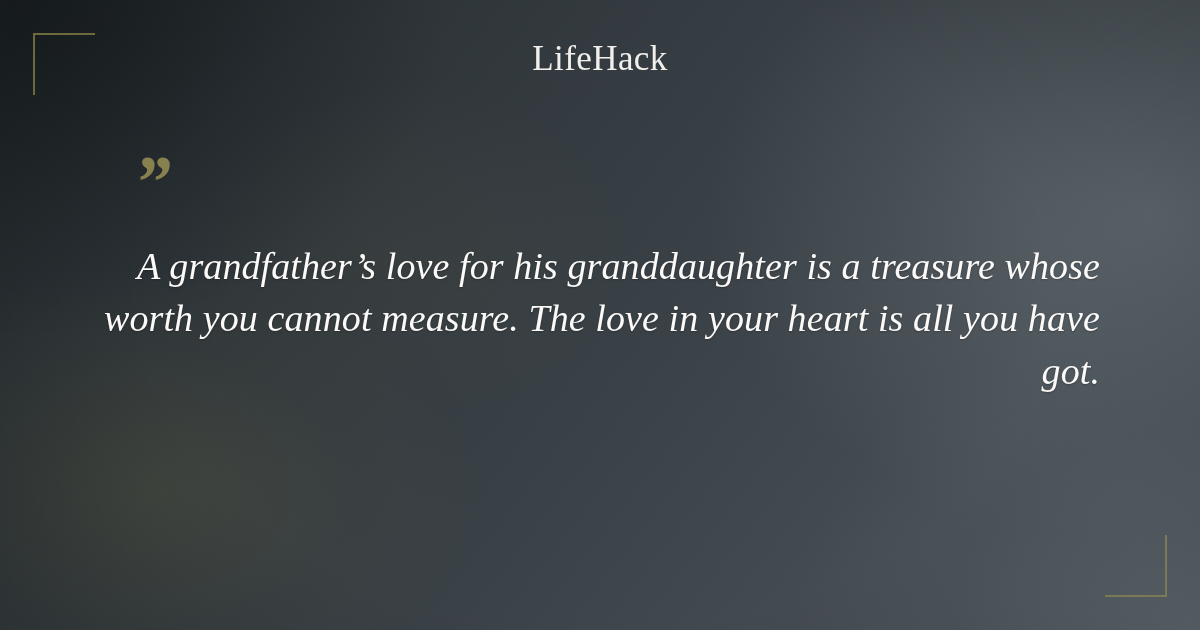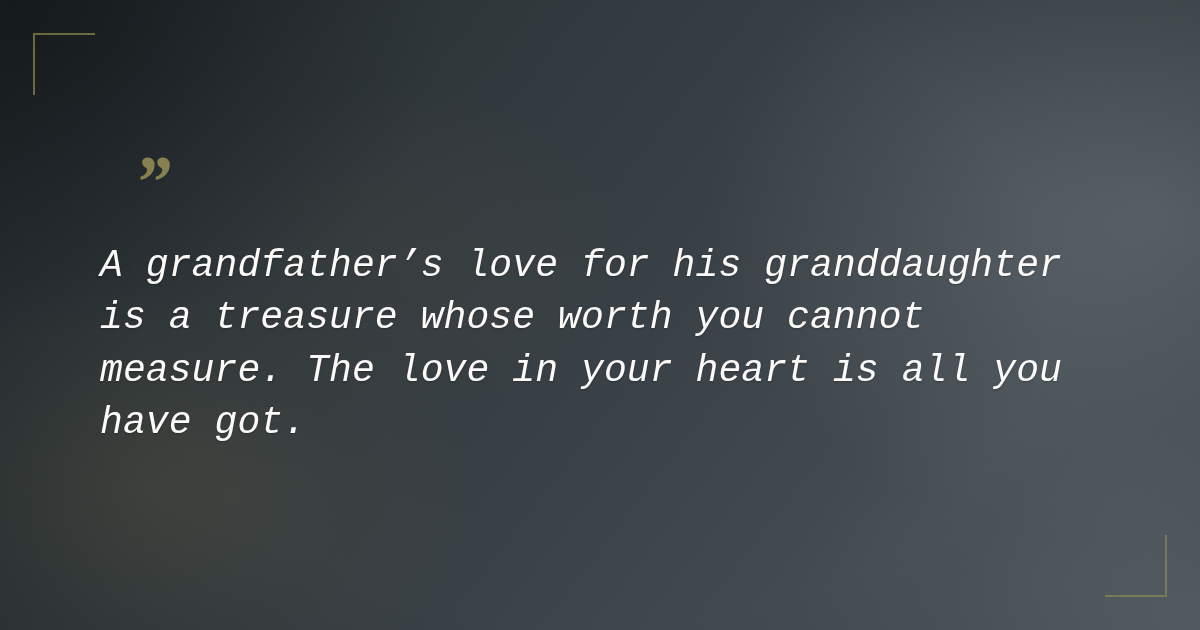--- a/index.html
+++ b/index.html
@@ -135,22 +135,22 @@
     font-size: 74px;
     font-weight: 700;
     line-height: 0.62;
     color: #87804f;
     padding-left: 34px;
     letter-spacing: -2px;
     user-select: none;
   }
   .quote-text {
     margin-top: 34px;
-    text-align: left;
-    font-family: Liberation Mono, monospace;
+    text-align: right;
+    font-family: Liberation Serif, serif;
     font-style: italic;
     font-size: 38px;
     line-height: 1.38;
     color: #fbfaf8;
     letter-spacing: 0.1px;
     text-shadow: 0 1px 2px rgba(0,0,0,0.25);
   }
 </style>
 </head>
 <body>
@@ -162,19 +162,20 @@
   <div class="bg-glow-br"></div>
   <div class="bg-warm-left"></div>
   <div class="bg-warm-mid"></div>
   <div class="bg-dark-tl"></div>
   <div class="bg-vignette"></div>
   <div class="bg-noise"></div>
 
   <div class="corner corner-tl"></div>
   <div class="corner corner-br"></div>
 
+  <div class="brand">LifeHack</div>
 
   <div class="quote-block">
     <div class="quote-mark">”</div>
     <div class="quote-text">A grandfather’s love for his granddaughter is a treasure whose worth you cannot measure. The love in your heart is all you have got.</div>
   </div>
 
 </div>
 
 </body></html>

